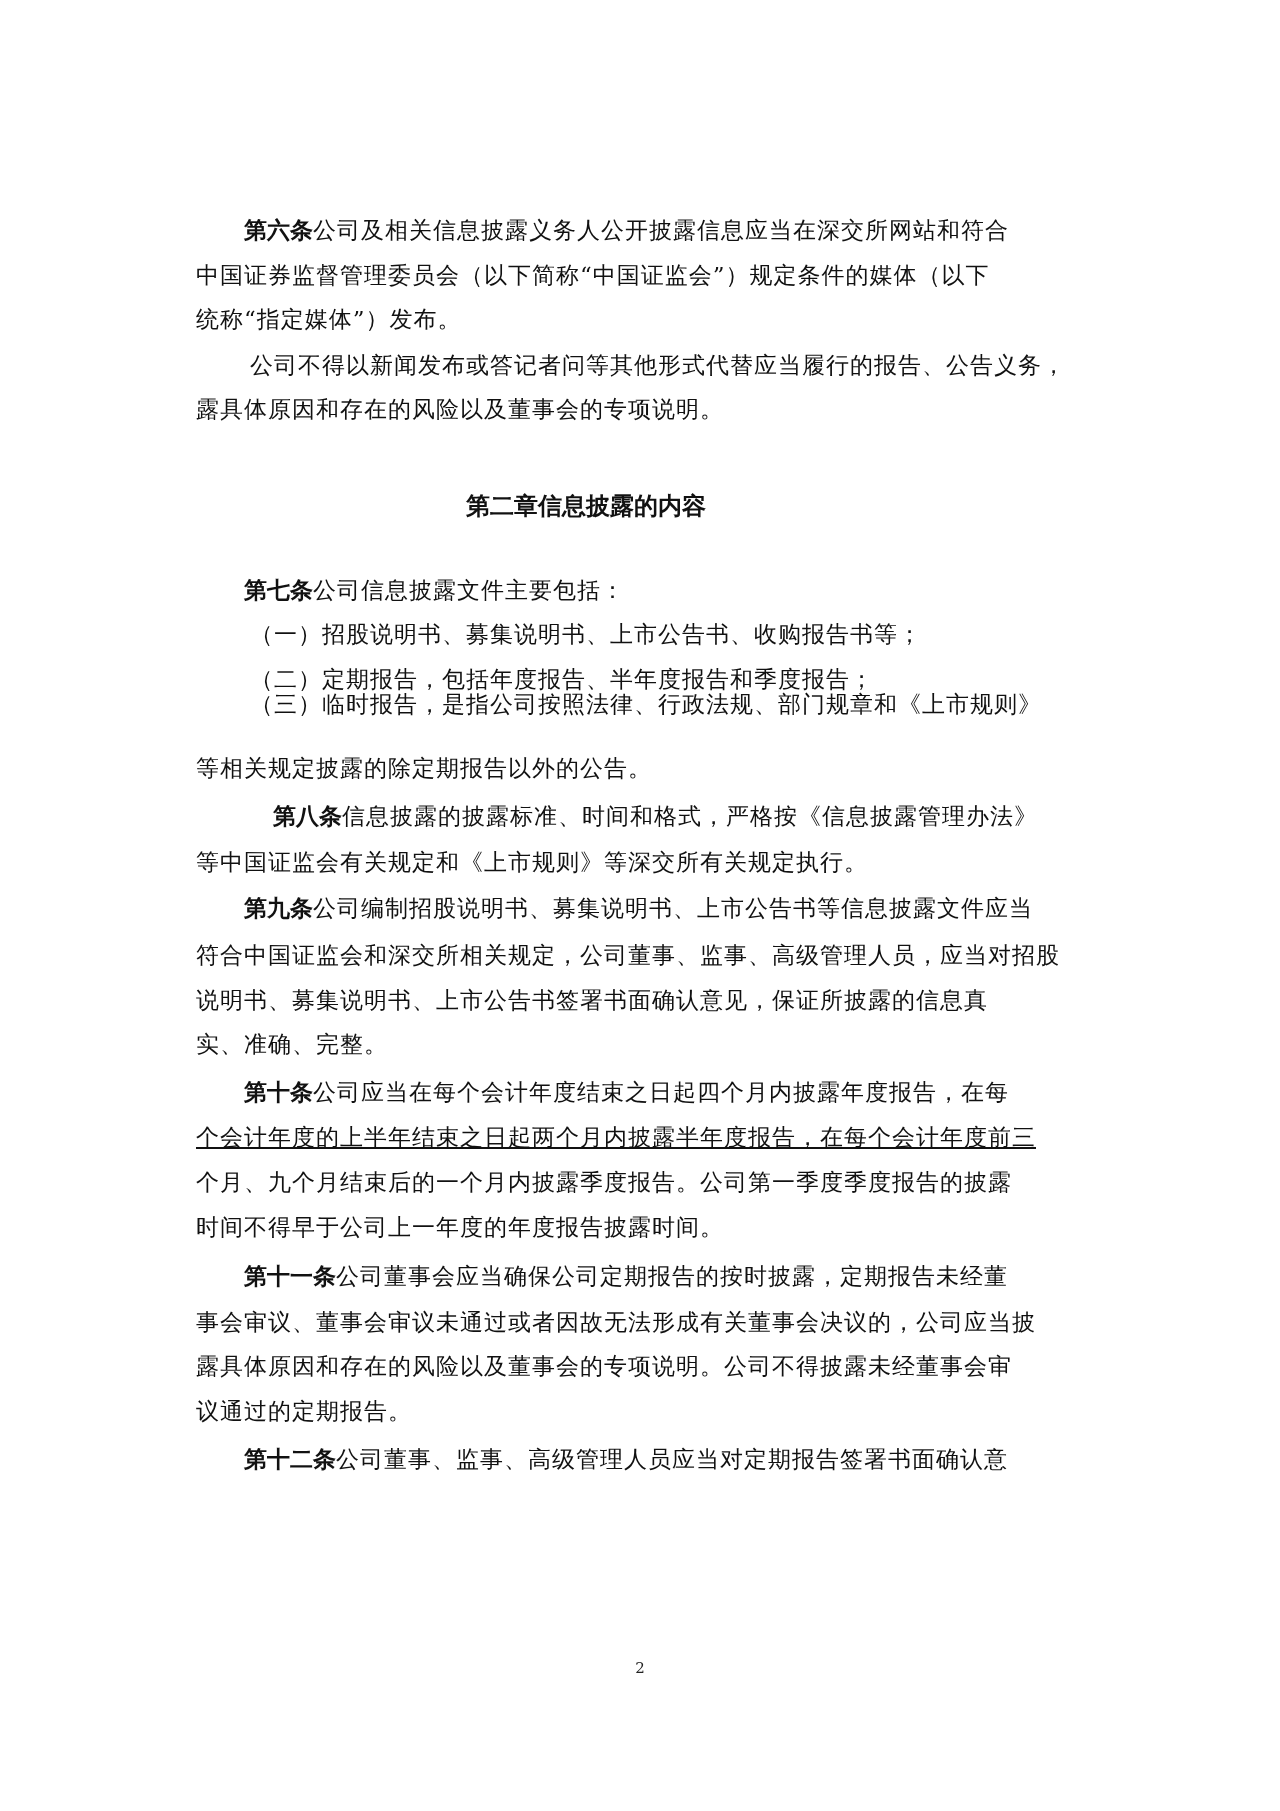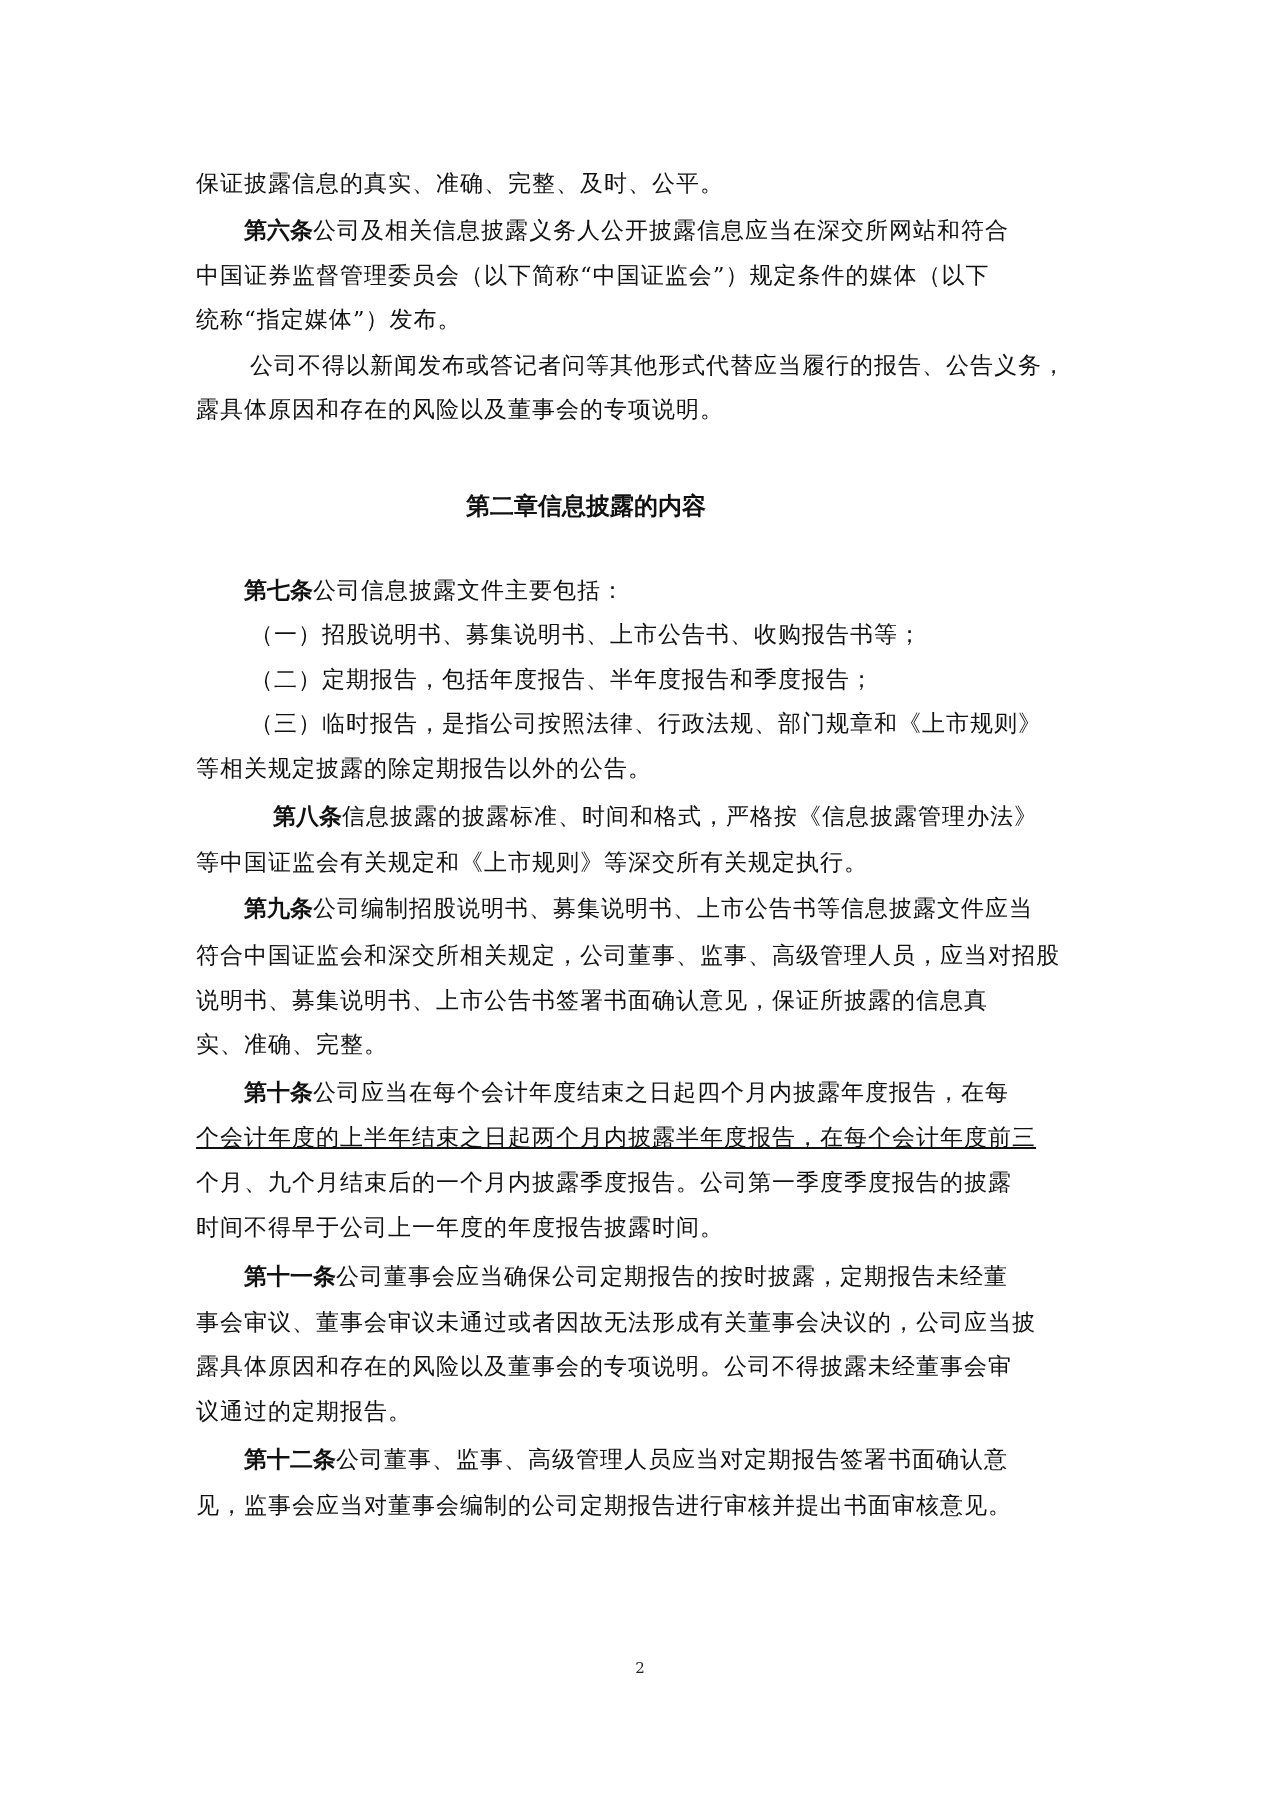--- a/index.html
+++ b/index.html
@@ -55,23 +55,20 @@
       font-size: 15px;
       line-height: 20px;
       color: #222;
     }
   </style>
 </head>
 <body>
 
 <div class="page">
 
-  <div class="line" style="top:167px;">
-    <span>保证披露信息的真实、准确、完整、及时、公平。</span>
-  </div>
 
   <div class="line" style="top:214px; left:244px;">
     <b>第六条</b><span>公司及相关信息披露义务人公开披露信息应当在深交所网站和符合</span>
   </div>
   <div class="line" style="top:259px;">
     <span>中国证券监督管理委员会（以下简称“中国证监会”）规定条件的媒体（以下</span>
   </div>
   <div class="line" style="top:303px;">
     <span>统称“指定媒体”）发布。</span>
   </div>
@@ -86,21 +83,21 @@
 
   <div class="line" style="top:574px; left:244px;">
     <b>第七条</b><span>公司信息披露文件主要包括：</span>
   </div>
   <div class="line" style="top:618px; left:250px;">
     <span>（一）招股说明书、募集说明书、上市公告书、收购报告书等；</span>
   </div>
   <div class="line" style="top:663px; left:250px;">
     <span>（二）定期报告，包括年度报告、半年度报告和季度报告；</span>
   </div>
-  <div class="line" style="top:707px; left:250px;">
+  <div class="line" style="top:688px; left:250px;">
     <span>（三）临时报告，是指公司按照法律、行政法规、部门规章和《上市规则》</span>
   </div>
   <div class="line" style="top:752px;">
     <span>等相关规定披露的除定期报告以外的公告。</span>
   </div>
 
   <div class="line" style="top:800px; left:273px;">
     <b>第八条</b><span>信息披露的披露标准、时间和格式，严格按《信息披露管理办法》</span>
   </div>
   <div class="line" style="top:846px;">
@@ -142,19 +139,16 @@
   <div class="line" style="top:1350px;">
     <span>露具体原因和存在的风险以及董事会的专项说明。公司不得披露未经董事会审</span>
   </div>
   <div class="line" style="top:1395px;">
     <span>议通过的定期报告。</span>
   </div>
 
   <div class="line" style="top:1443px; left:244px;">
     <b>第十二条</b><span>公司董事、监事、高级管理人员应当对定期报告签署书面确认意</span>
   </div>
-  <div class="line" style="top:1489px;">
-    <span>见，监事会应当对董事会编制的公司定期报告进行审核并提出书面审核意见。</span>
-  </div>
 
   <div class="pagenum" style="top:1658px;">2</div>
 
 </div>
 
 </body></html>

